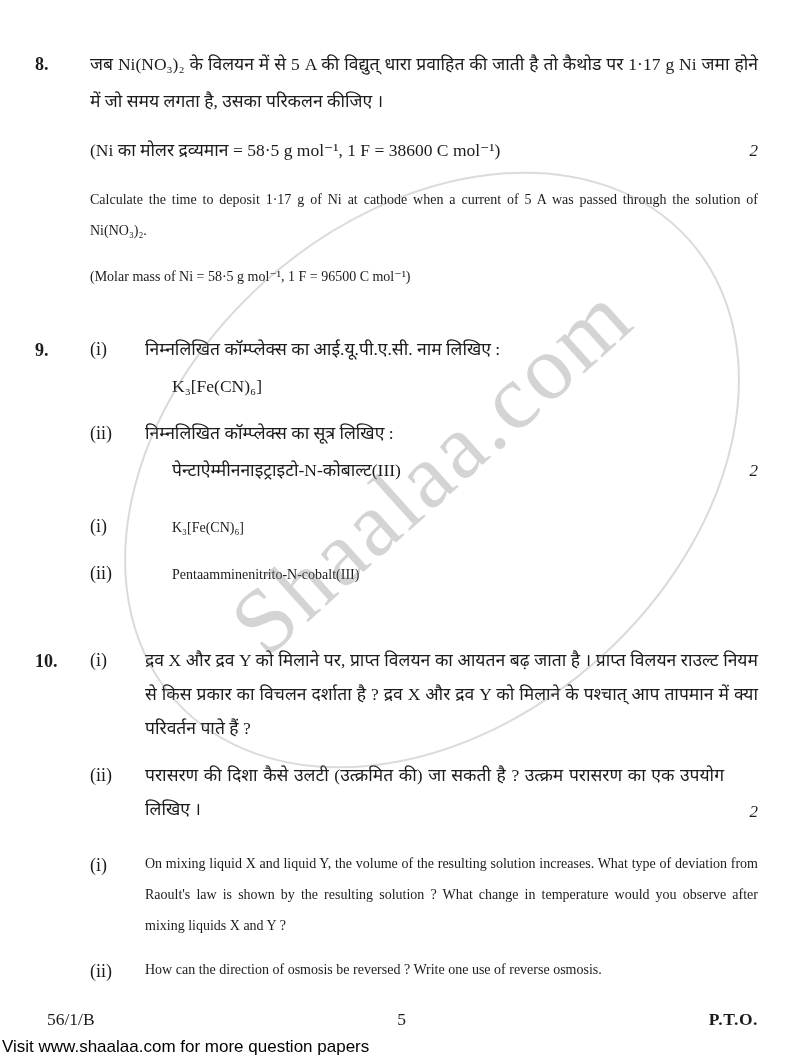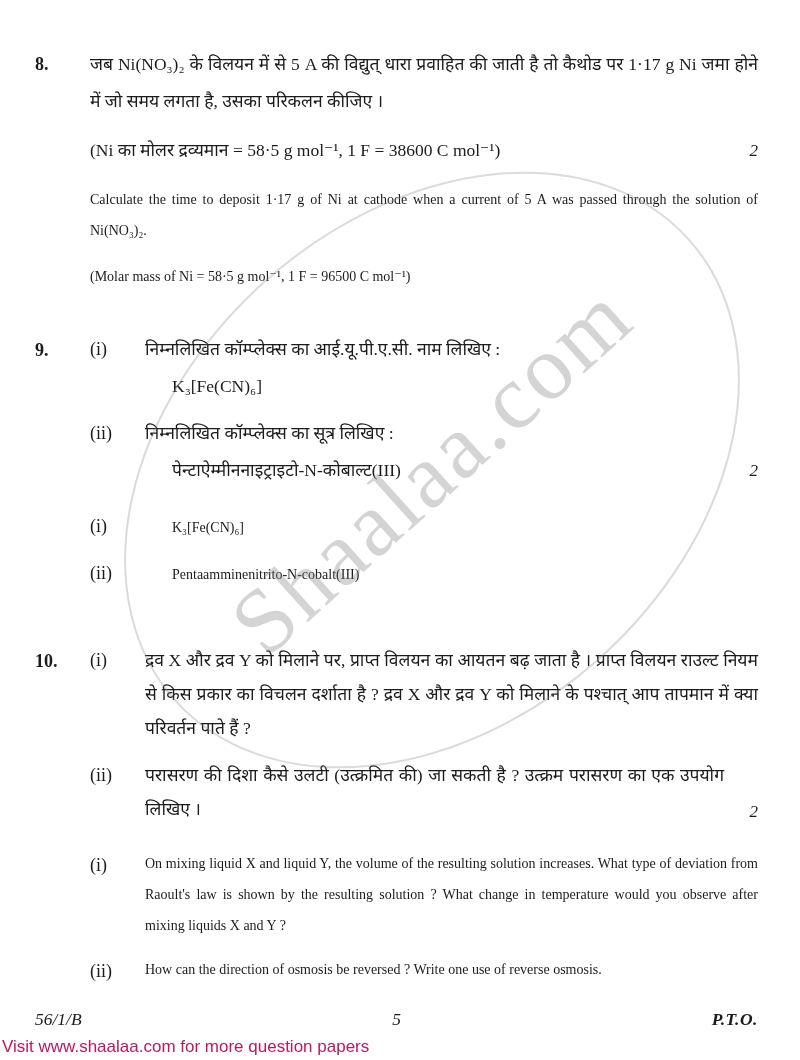--- a/index.html
+++ b/index.html
@@ -68,38 +68,37 @@
   .formula-row .formula { margin-top: 0; }
   .lang-gap { margin-top: 22px; }
   .marks-abs {
     position: absolute;
     right: 0;
     bottom: 4px;
   }
   .pad-right { padding-right: 34px; }
   .footer {
     position: absolute;
-    left: 35px;
+    left: 47px;
     right: 42px;
     bottom: 30px;
     display: flex;
     justify-content: space-between;
     align-items: baseline;
     font-size: 17.5px;
     z-index: 2;
-    font-style: italic;
   }
   .footer .pto { font-weight: bold; letter-spacing: 0.5px; }
   .bottom-note {
     position: absolute;
     left: 2px;
     bottom: 3px;
     font-family: "Liberation Sans", "DejaVu Sans", sans-serif;
     font-size: 17px;
-    color: #be185d;
+    color: #000000;
     z-index: 2;
     white-space: nowrap;
   }
 </style>
 </head>
 <body>
 
 <div class="page">
 
   <div class="watermark">

